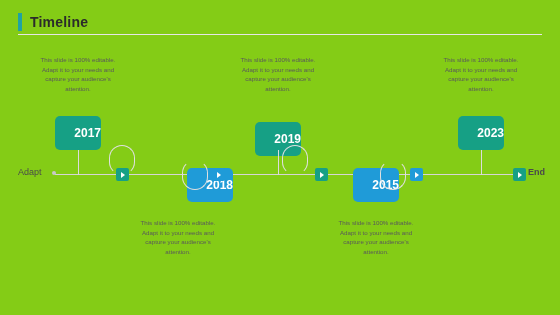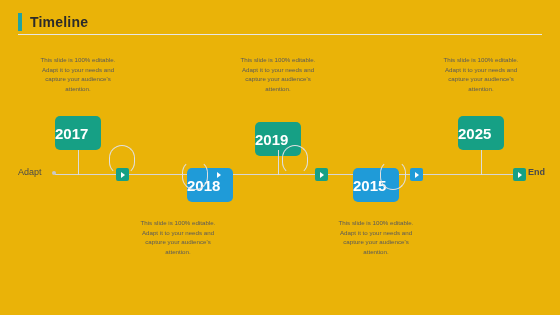--- a/index.html
+++ b/index.html
@@ -10,21 +10,21 @@
     width: 560px;
     height: 315px;
     background: #ffffff;
     font-family: "Liberation Sans", sans-serif;
     overflow: hidden;
   }
   .slide {
     position: relative;
     width: 560px;
     height: 315px;
-    background: #eab308;
+    background: #84cc16;
     box-sizing: border-box;
   }
 
   
   .title-wrap {
     position: absolute;
     left: 18px;
     top: 12px;
     display: flex;
     align-items: center;
@@ -84,23 +84,23 @@
   .node {
     position: absolute;
   }
   .box {
     position: absolute;
     width: 46px;
     height: 34px;
     border-radius: 5px;
     display: flex;
     align-items: center;
-    justify-content: flex-start;
+    justify-content: flex-end;
     color: #ffffff;
-    font-size: 15px;
+    font-size: 12px;
     font-weight: bold;
   }
   .box.green { background: #16a085; }
   .box.blue  { background: #1f9bd8; }
 
   
   .stem {
     position: absolute;
     width: 1px;
     background: #dcdcdc;
@@ -210,21 +210,21 @@
     <div class="hoop down" style="left:380px; top:160px;"></div>
     <div class="marker blue" style="left:410px; top:168px;">
       <span class="arrow"></span>
     </div>
     <div class="desc" style="left:333px; top:218px;">This slide is 100% editable. Adapt it to your needs and capture your audience's attention.</div>
   </div>
 
   <div class="node">
     <div class="desc" style="left:438px; top:55px;">This slide is 100% editable. Adapt it to your needs and capture your audience's attention.</div>
     <div class="box green" style="left:458px; top:116px;">
-      <span>2025</span>
+      <span>2023</span>
     </div>
     <div class="stem" style="left:481px; top:150px; height:25px;"></div>
     <div class="marker green" style="left:513px; top:168px;">
       <span class="arrow"></span>
     </div>
   </div>
 
 </div>
 
 </body></html>

